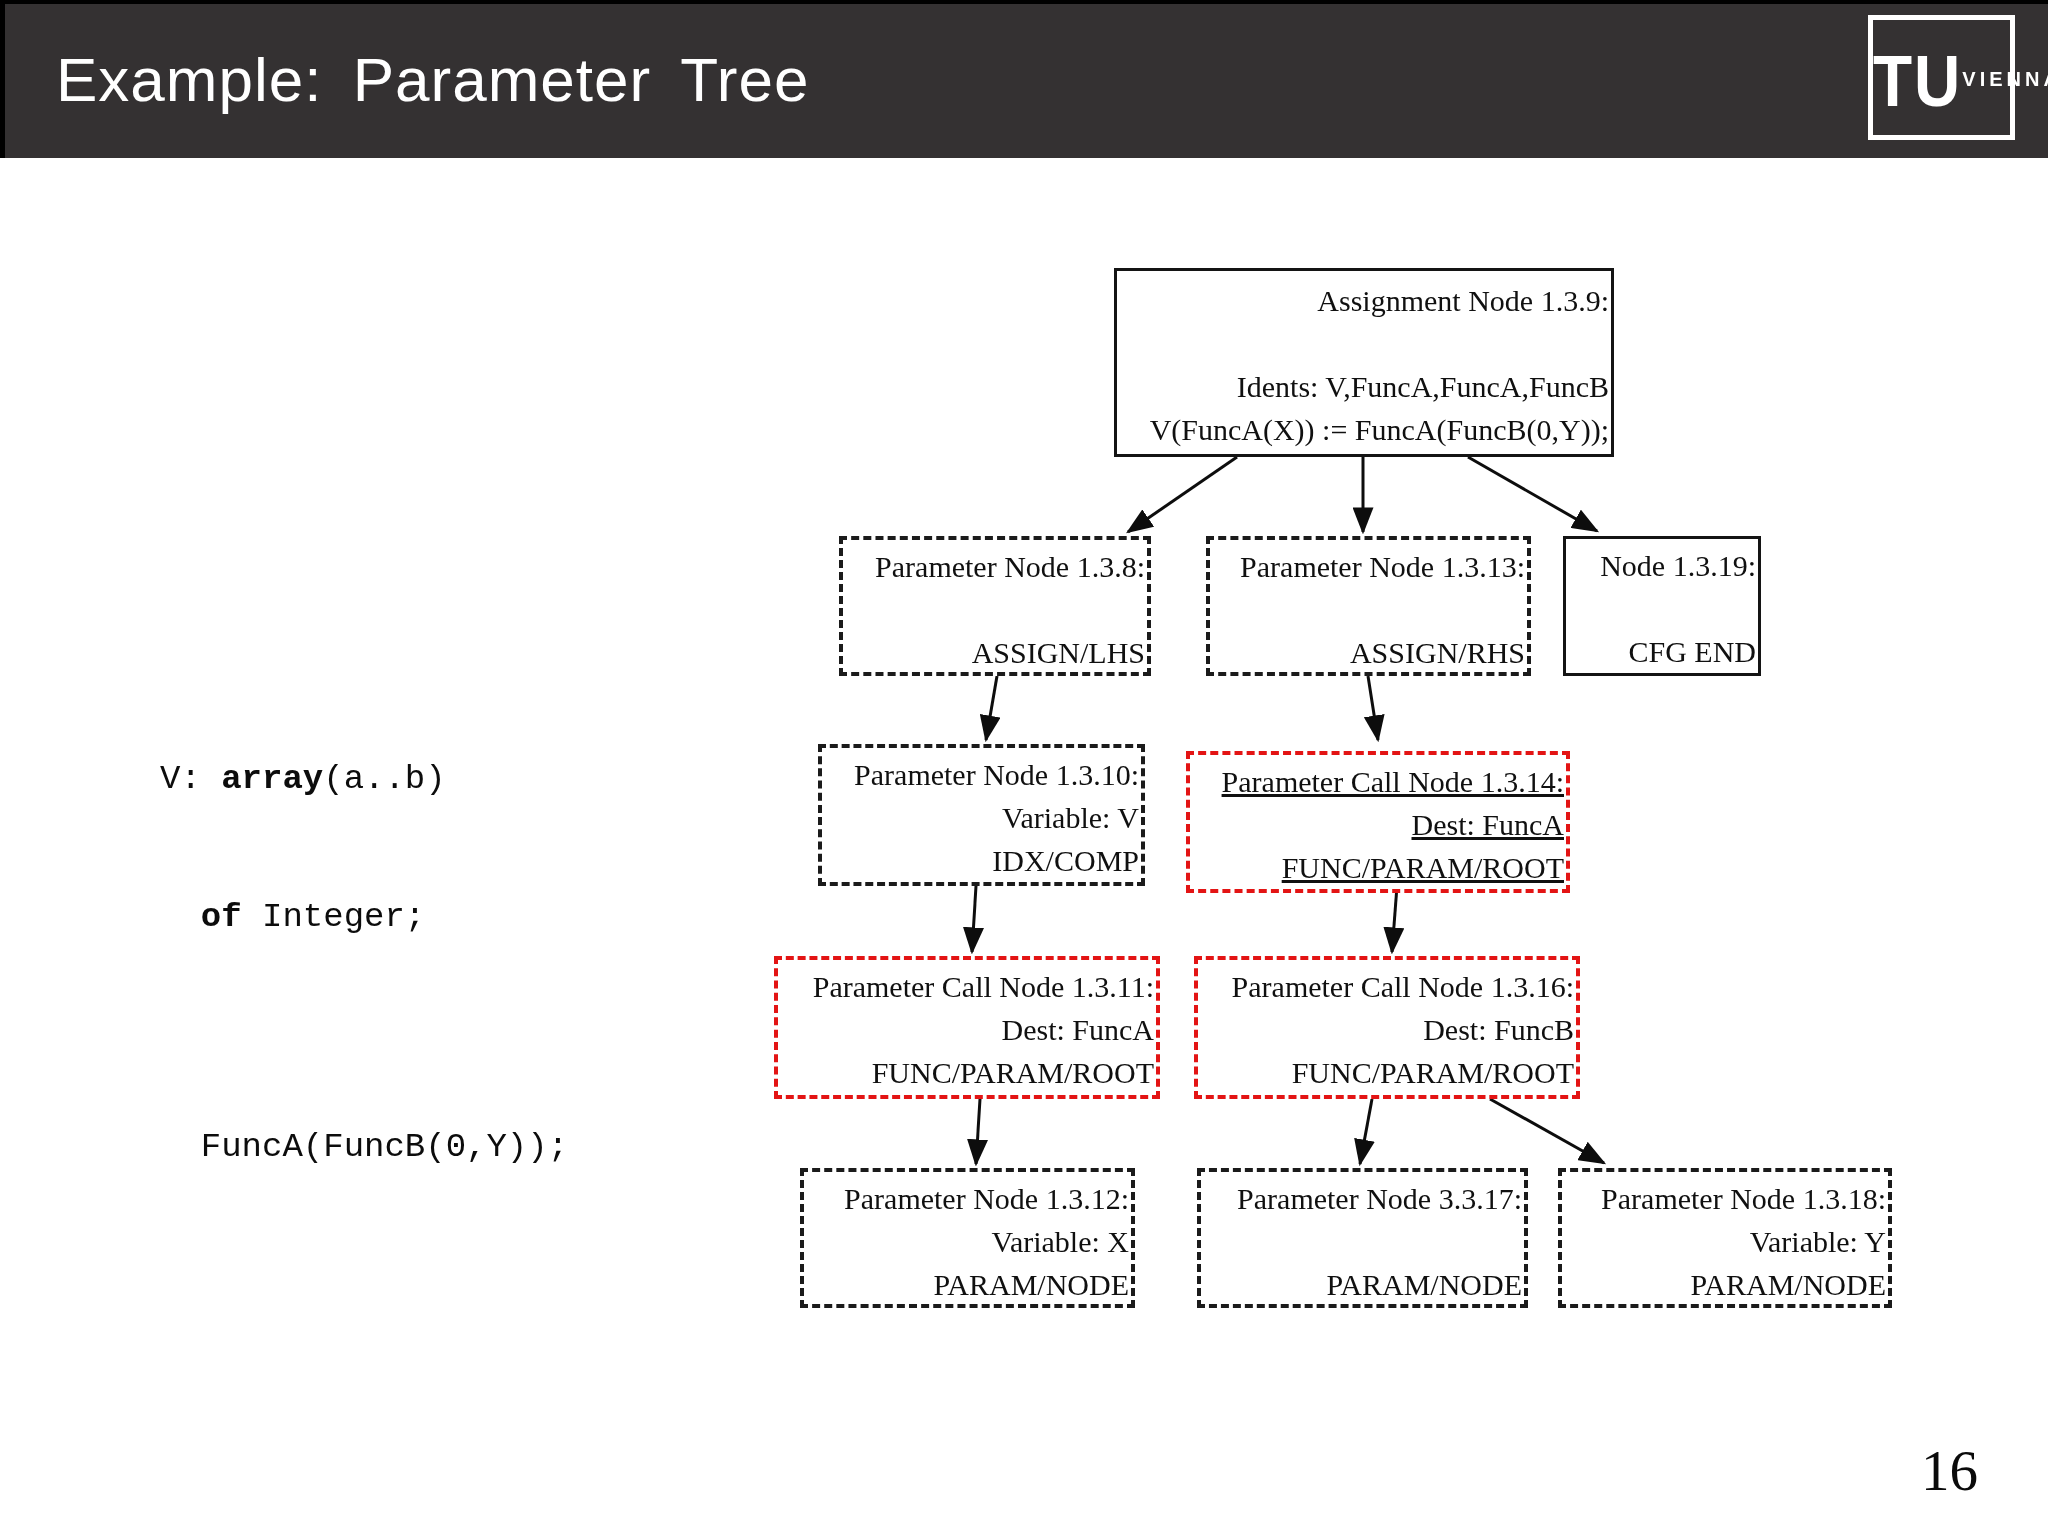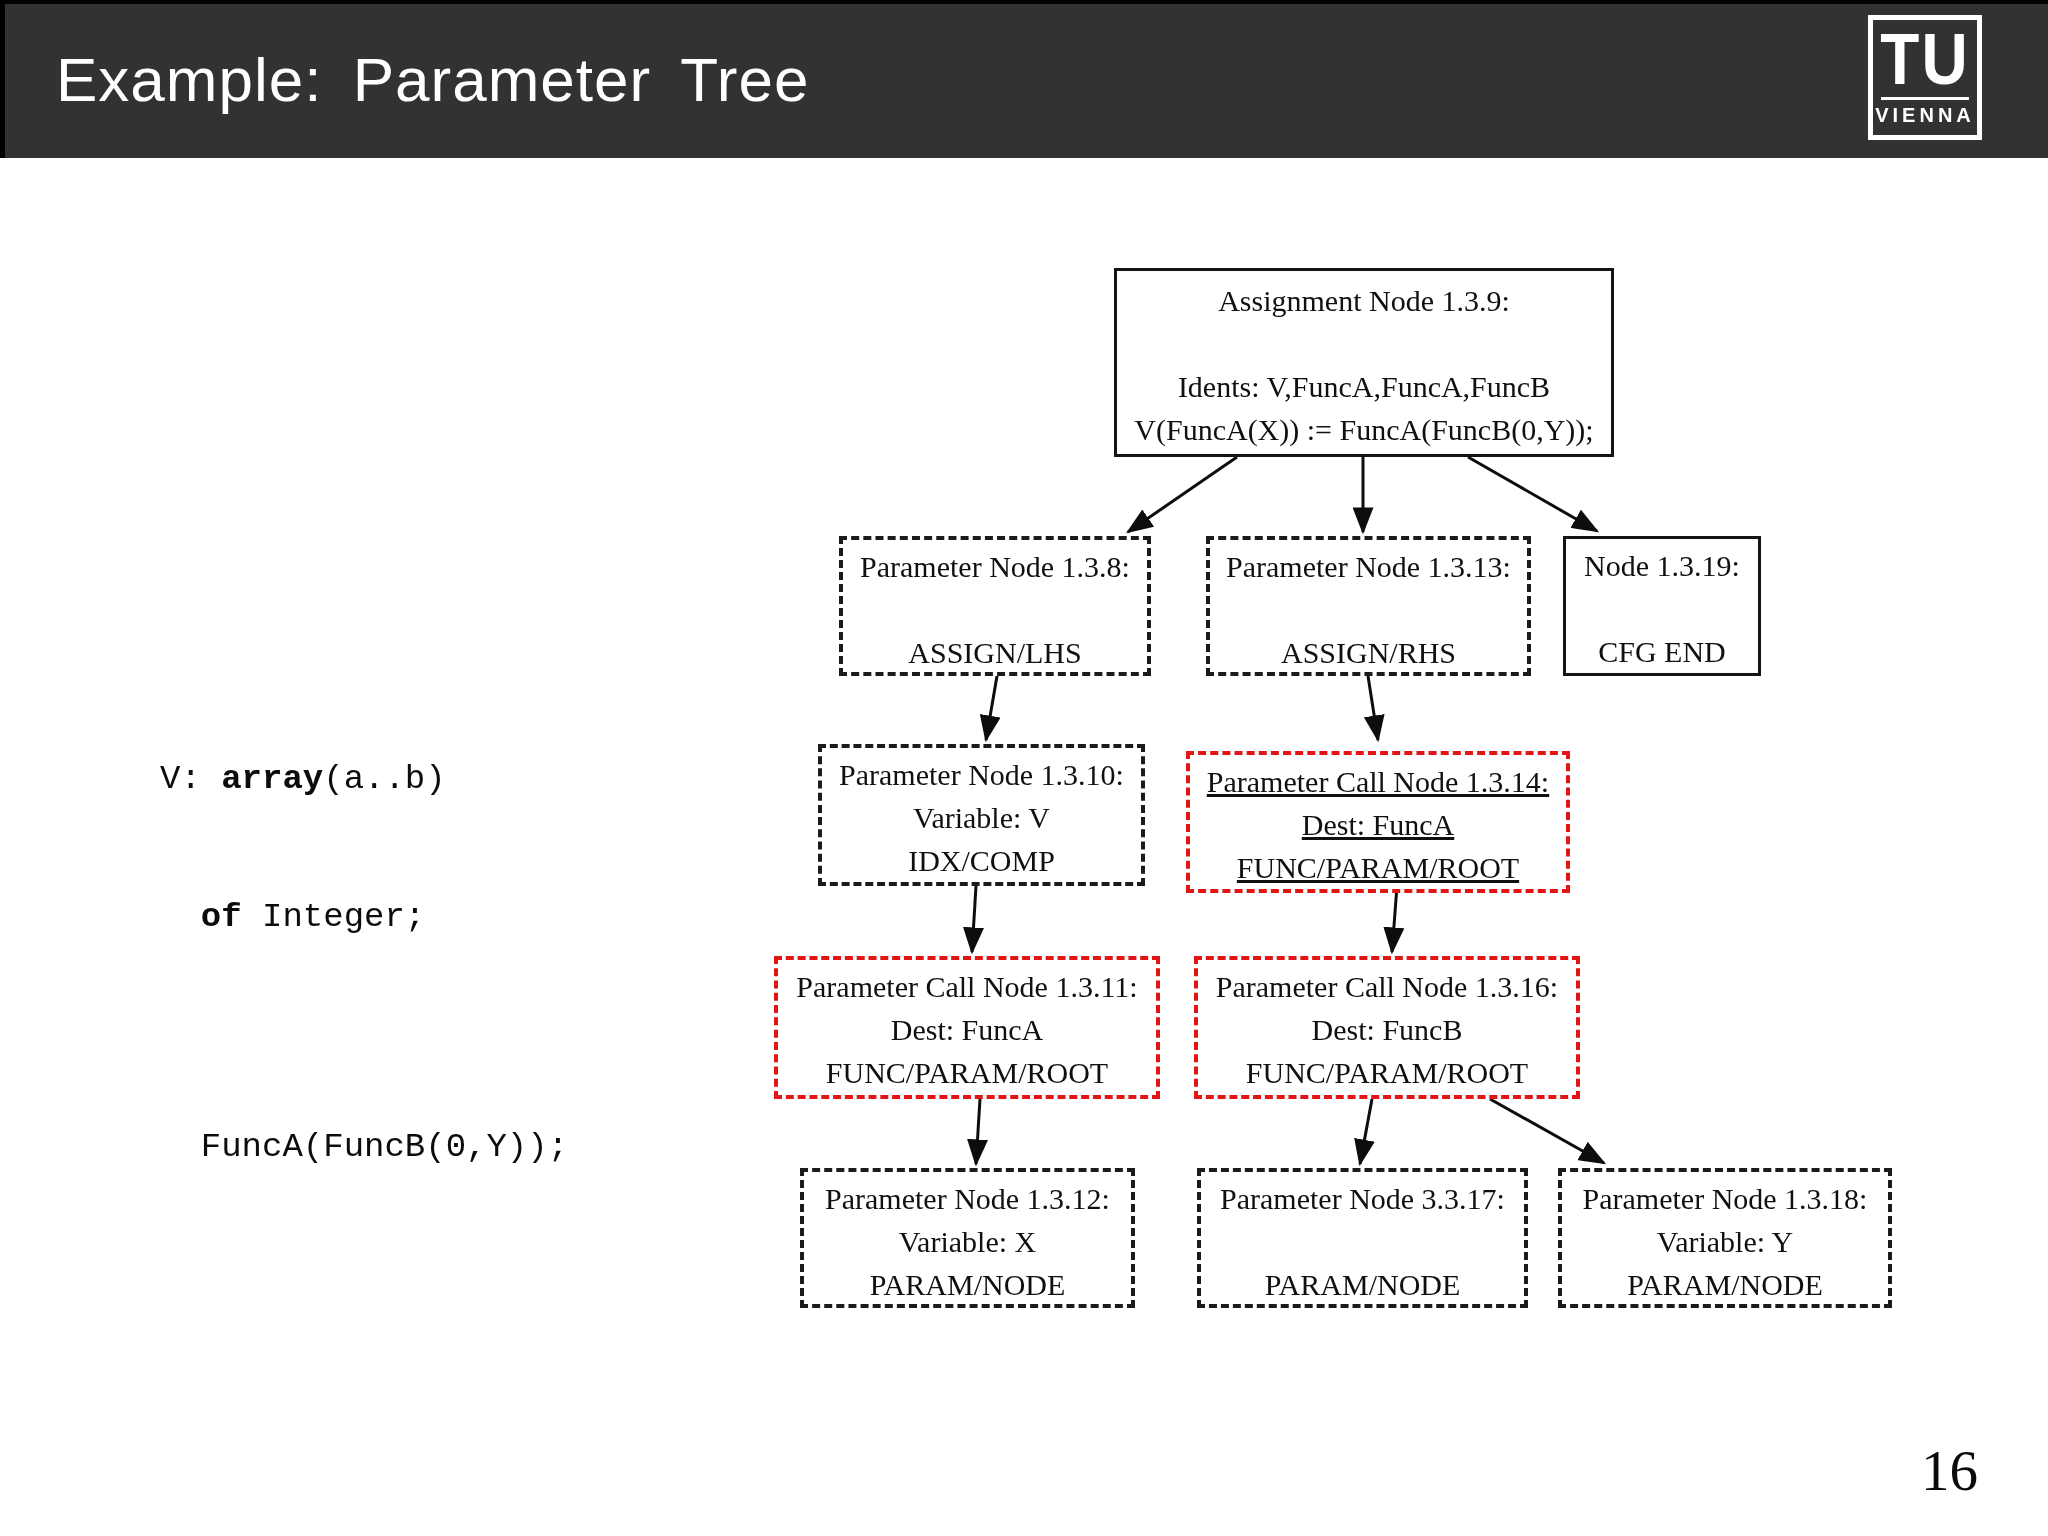--- a/index.html
+++ b/index.html
@@ -14,44 +14,44 @@
     background:#343132;
     box-shadow: inset 0 4px 0 #000, inset 5px 0 0 #000;
     display:flex; align-items:center;
   }
   .slide-title {
     color:#ffffff; font-family:"Liberation Sans", sans-serif;
     font-size:62px; font-weight:400; padding-left:56px;
     word-spacing:12px; letter-spacing:1px;
   }
   .logo {
-    position:absolute; left:1868px; top:15px; width:114px; height:125px;
+    position:absolute; left:1868px; top:15px; width:147px; height:125px;
     border:5px solid #ffffff; box-sizing:border-box;
-    display:flex; flex-direction:column; align-items:center;
+    display:flex; flex-direction:row; align-items:center;
     color:#ffffff; font-family:"Liberation Sans", sans-serif;
   }
   .logo-tu   { font-size:64px; font-weight:bold; line-height:1; margin-top:7px; transform:scaleY(1.12); letter-spacing:2px; }
   .logo-rule { width:84%; height:3px; background:#ffffff; margin-top:6px; }
   .logo-vienna { font-size:20px; font-weight:bold; letter-spacing:4px; margin-top:4px; }
 
   
   .code {
     position:absolute; left:160px; top:664px;
     font-family:"Liberation Mono", monospace;
     font-size:34px; line-height:46px; white-space:pre; color:#0c0c0c;
   }
   .code b { font-weight:bold; }
 
   
   .node {
     position:absolute; box-sizing:border-box; background:#ffffff;
     display:flex; flex-direction:column; justify-content:space-between;
     text-align:center; font-size:30px; line-height:43px; padding:5px 2px;
   }
-  .nl { min-height:43px; }
+  .nl { min-height:43px;text-align:right; }
   .solid   { border:3px solid #141414; }
   .dashedk { border:4px dashed #1b1b1b; }
   .dashedr { border:4px dashed #e31414; }
 
   
   .edges { position:absolute; left:0; top:0; pointer-events:none; }
   .edges line { stroke:#0d0d0d; stroke-width:3; }
 
   
   .pageno {

